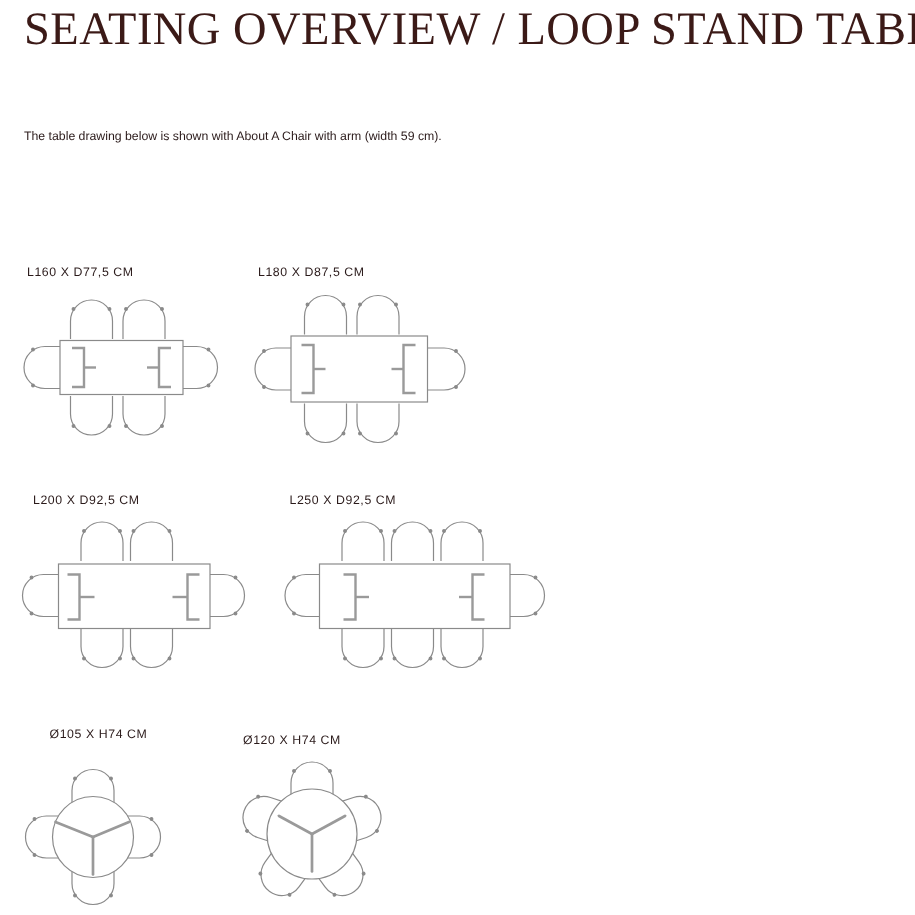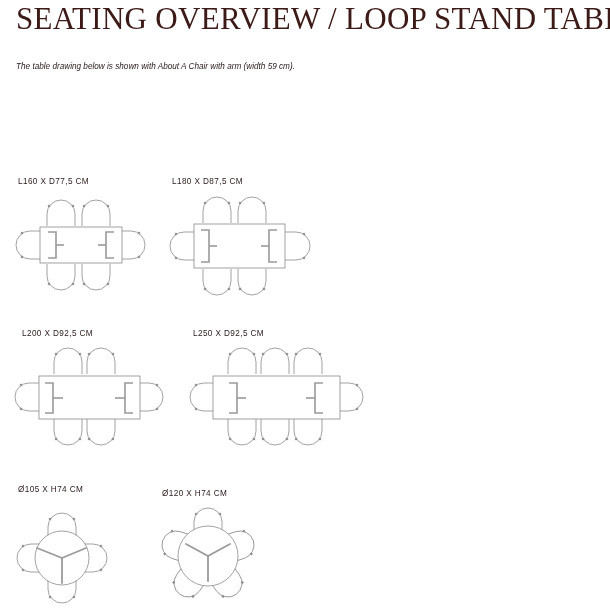--- a/index.html
+++ b/index.html
@@ -1,32 +1,32 @@
 <!DOCTYPE html>
 <html><head>
 <meta charset="utf-8">
 <style>
   html, body { margin:0; padding:0; background:#ffffff; }
   body { width:610px; height:610px; position:relative; overflow:hidden; }
   .title { position:absolute; left:16px; top:1px; font-family:"Liberation Serif","DejaVu Serif",serif; font-size:31px; letter-spacing:0.3px; color:#3b1a17; white-space:nowrap; }
-  .intro { position:absolute; left:16px; top:62px; font-family:"Liberation Sans","DejaVu Sans",sans-serif; font-size:8.2px; color:#2a1a1a; white-space:nowrap;font-style:italic; }
+  .intro { position:absolute; left:16px; top:86px; font-family:"Liberation Sans","DejaVu Sans",sans-serif; font-size:8.2px; color:#2a1a1a; white-space:nowrap; }
   .label { position:absolute; font-family:"Liberation Sans","DejaVu Sans",sans-serif; font-weight:normal; font-size:8.2px; color:#2a1a1a; letter-spacing:0.4px; white-space:nowrap; }
   svg.drawing { position:absolute; left:0; top:0; }
 </style>
 </head>
 <body>
 
 <div class="title">SEATING OVERVIEW / LOOP STAND TABLE</div>
 <div class="intro">The table drawing below is shown with About A Chair with arm (width 59 cm).</div>
 
 <div class="label" style="left:18px;top:177px;">L160 X D77,5 CM</div>
 <div class="label" style="left:172px;top:177px;">L180 X D87,5 CM</div>
 <div class="label" style="left:22px;top:329px;">L200 X D92,5 CM</div>
 <div class="label" style="left:193px;top:329px;text-align:right;">L250 X D92,5 CM</div>
-<div class="label" style="left:18px;top:485px;">Ø105 X H74 CM</div>
+<div class="label" style="left:33px;top:485px;">Ø105 X H74 CM</div>
 <div class="label" style="left:162px;top:489px;">Ø120 X H74 CM</div>
 
 <svg class="drawing" width="610" height="610" viewBox="0 0 610 610">
   <defs>
 
     <g id="chairUp" fill="#fff" stroke="#8a8a8a" stroke-width="0.8">
       <path d="M-14,12 L-14,0 A14,14 0 0 1 14,0 L14,12"></path>
       <circle cx="-12" cy="-8" r="0.9" fill="#8a8a8a"></circle>
       <circle cx="12" cy="-8" r="0.9" fill="#8a8a8a"></circle>
     </g>

